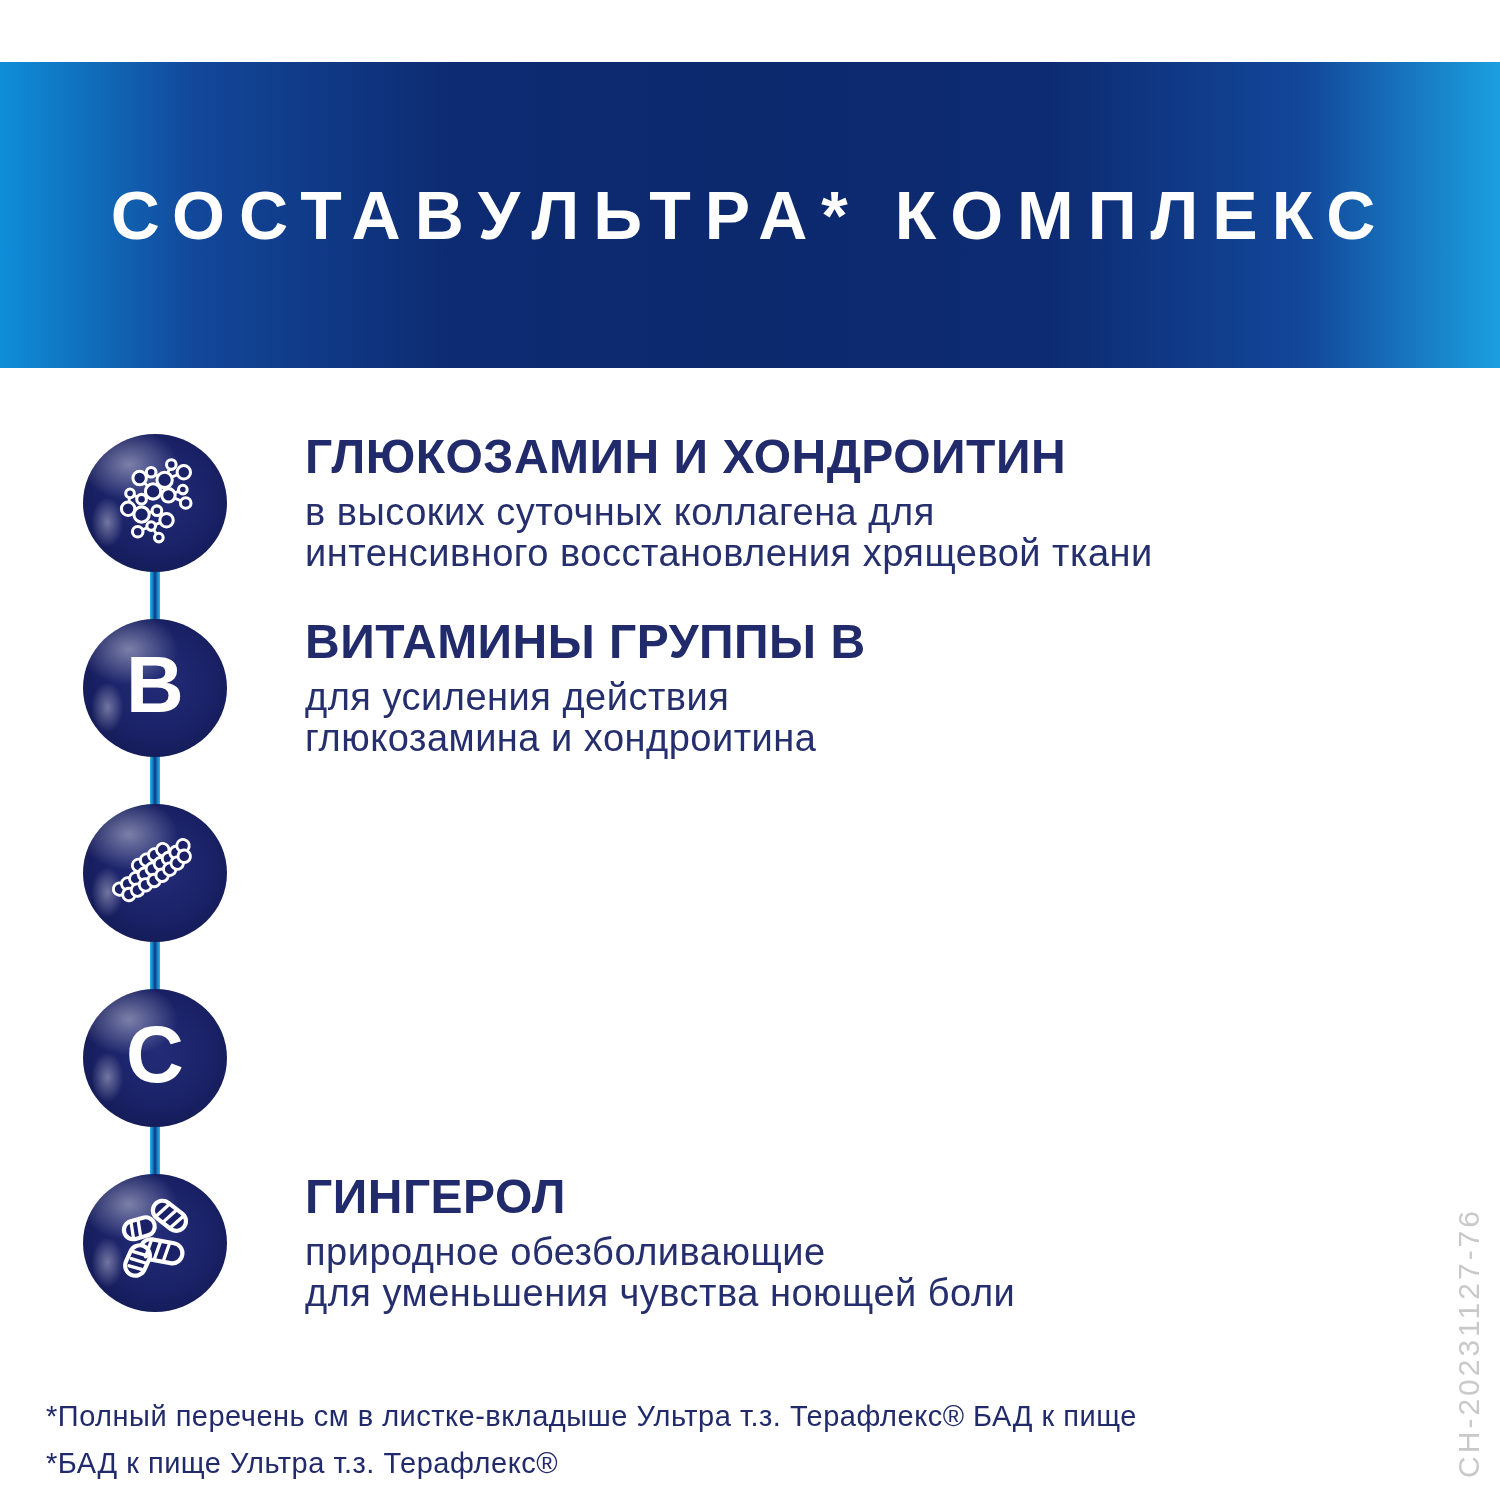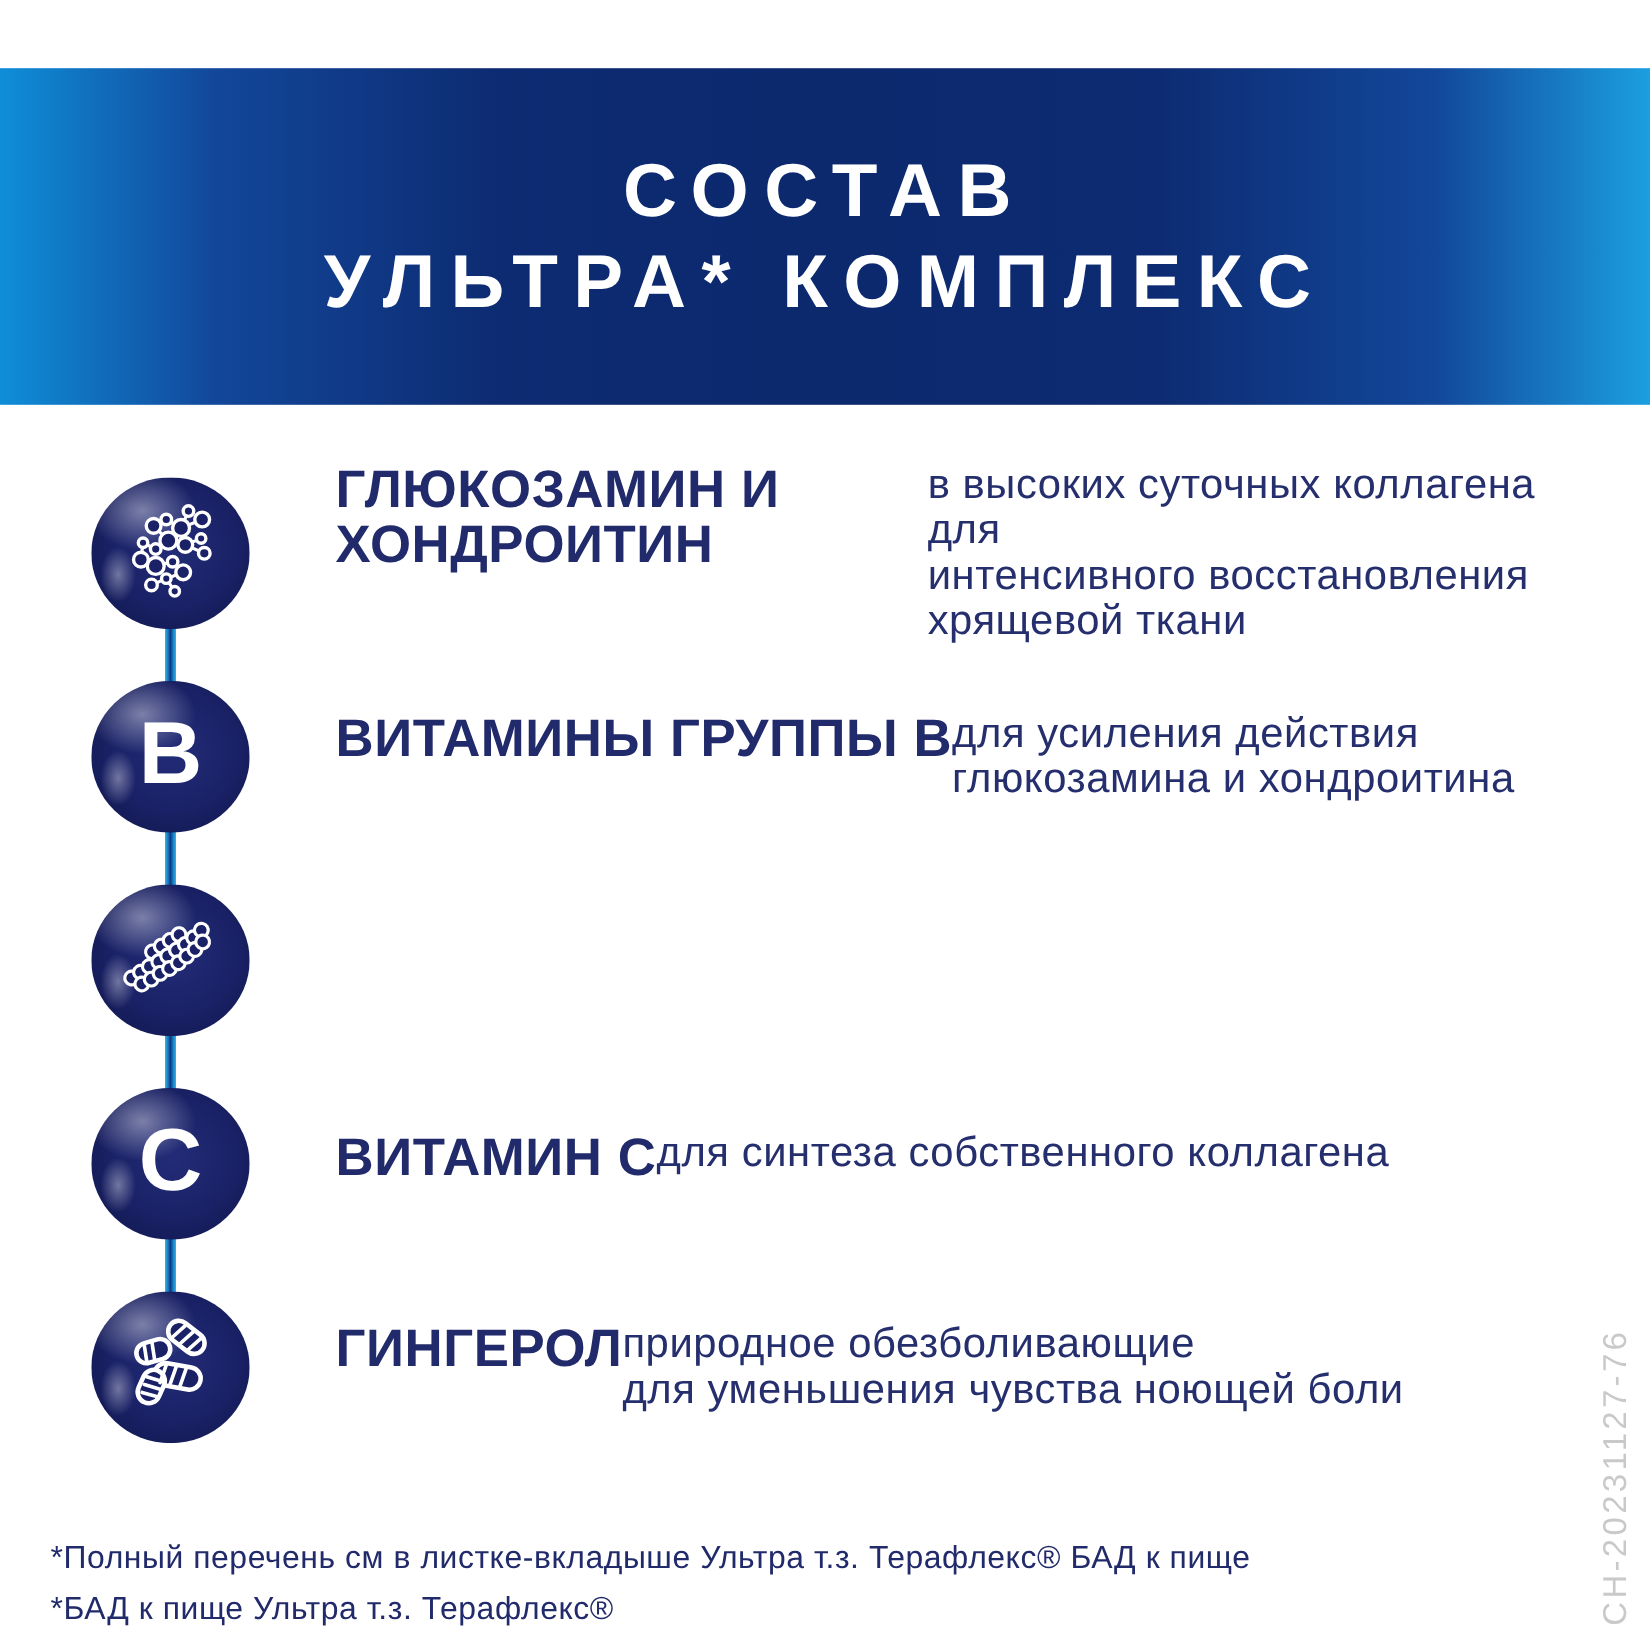--- a/index.html
+++ b/index.html
@@ -9,21 +9,21 @@
     background:#ffffff;
     font-family:"Liberation Sans","DejaVu Sans",sans-serif;
   }
 
   
   .band {
     margin-top:62px; height:306px; width:100%;
     background:linear-gradient(90deg,
       #0f8ed8 0%, #12479a 13%, #0d2b72 30%,
       #0c296e 50%, #0d2b72 70%, #12479a 87%, #1b9fe0 100%);
-    display:flex; flex-direction:column; align-items:center; justify-content:center;
+    display:flex; flex-direction:row; align-items:center; justify-content:center;
   }
   .band-title {
     color:#ffffff; font-weight:bold; font-size:68px; line-height:83px;
     letter-spacing:14px; white-space:nowrap; text-align:center;
   }
 
   
   .items { position:relative; margin:65px 0 0 83px; width:1360px; }
   .connector {
     position:absolute; left:67px; top:70px; bottom:70px; width:10px;
@@ -34,21 +34,21 @@
   .bubble {
     position:relative; flex:0 0 auto; width:144px; height:138px; margin-right:78px;
     border-radius:50%;
     background:
       radial-gradient(55% 42% at 32% 22%, rgba(255,255,255,0.42), rgba(255,255,255,0) 62%),
       radial-gradient(16% 26% at 17% 64%, rgba(255,255,255,0.38), rgba(255,255,255,0) 70%),
       radial-gradient(72% 72% at 52% 46%, #222c77 0%, #1a2166 55%, #10174b 100%);
     display:flex; align-items:center; justify-content:center;
   }
   .bubble-letter { font-size:80px; font-weight:bold; color:#ffffff; line-height:1; padding-bottom:6px; }
-  .itext { display:flex; flex-direction:row; }
+  .itext { display:flex; flex-direction:column; }
   .iheading {
     font-size:48px; font-weight:bold; color:#212a6a;
     letter-spacing:0.5px; line-height:1.05; margin-bottom:10px; white-space:pre-line;
   }
   .ibody {
     font-size:38px; color:#262f6e;
     letter-spacing:0.5px; line-height:1.08; white-space:pre-line;
   }
 
   
@@ -167,24 +167,20 @@
               <circle cx="85" cy="52" r="6.5"></circle>
           </g>
         </svg>
       </div>
     </div>
 
     <div class="item">
       <div class="bubble">
         <span class="bubble-letter">C</span>
       </div>
-      <div class="itext">
-        <div class="iheading">ВИТАМИН С</div>
-        <div class="ibody">для синтеза собственного коллагена</div>
-      </div>
     </div>
 
     <div class="item">
       <div class="bubble">
         <svg class="icon" width="92" height="92" viewBox="0 0 100 100">
           <g stroke="#ffffff" stroke-width="4.5" fill="#1a2166" stroke-linejoin="round" stroke-linecap="round">
             <rect x="46" y="10" width="40" height="21" rx="10.5" transform="rotate(38 66 20)"></rect>
             <rect x="16" y="24" width="34" height="20" rx="10" transform="rotate(-16 33 34)"></rect>
             <rect x="34" y="48" width="46" height="22" rx="11" transform="rotate(10 57 59)"></rect>
             <rect x="20" y="52" width="22" height="34" rx="11" transform="rotate(24 31 69)"></rect>

